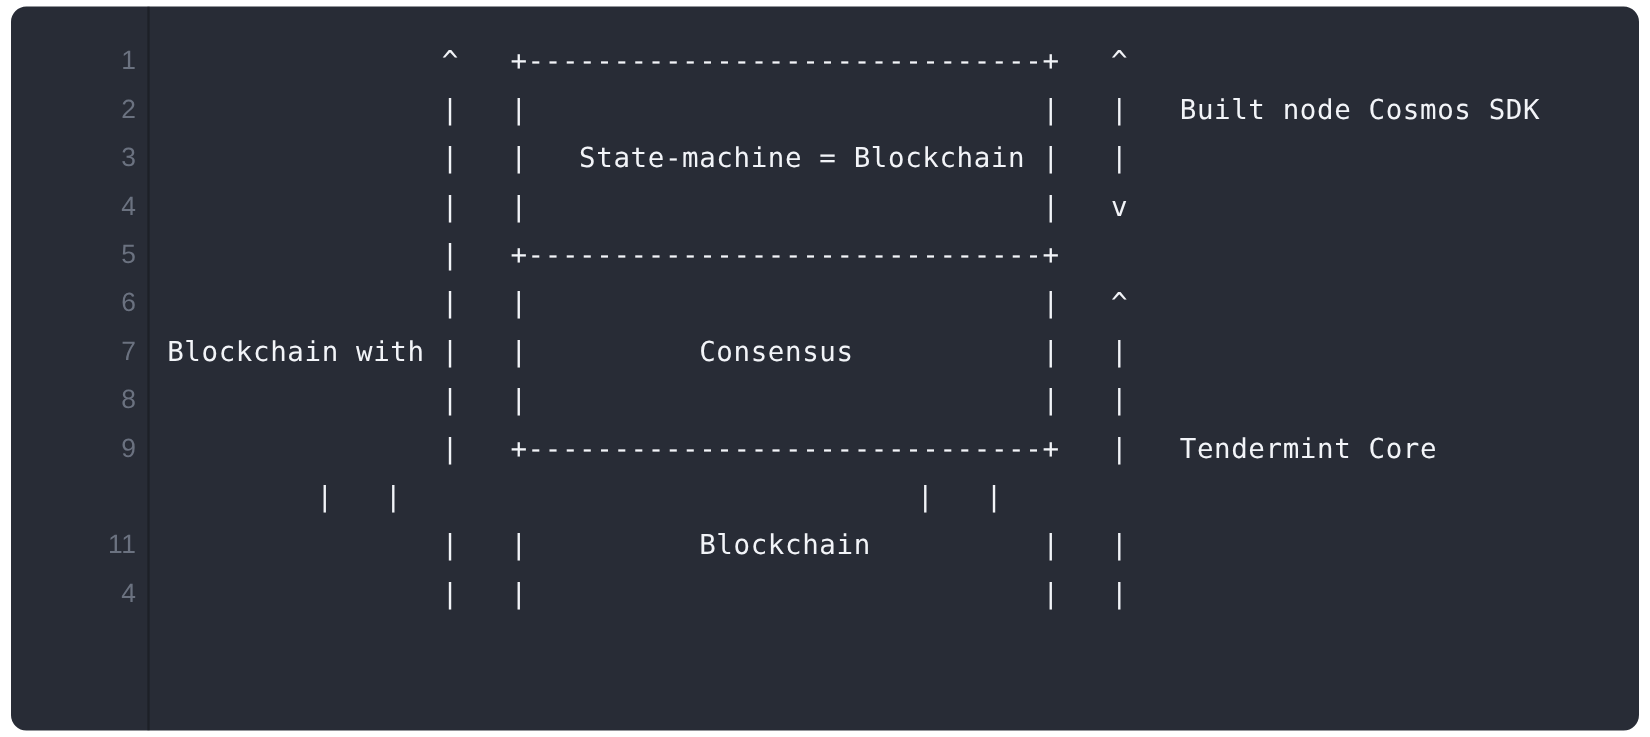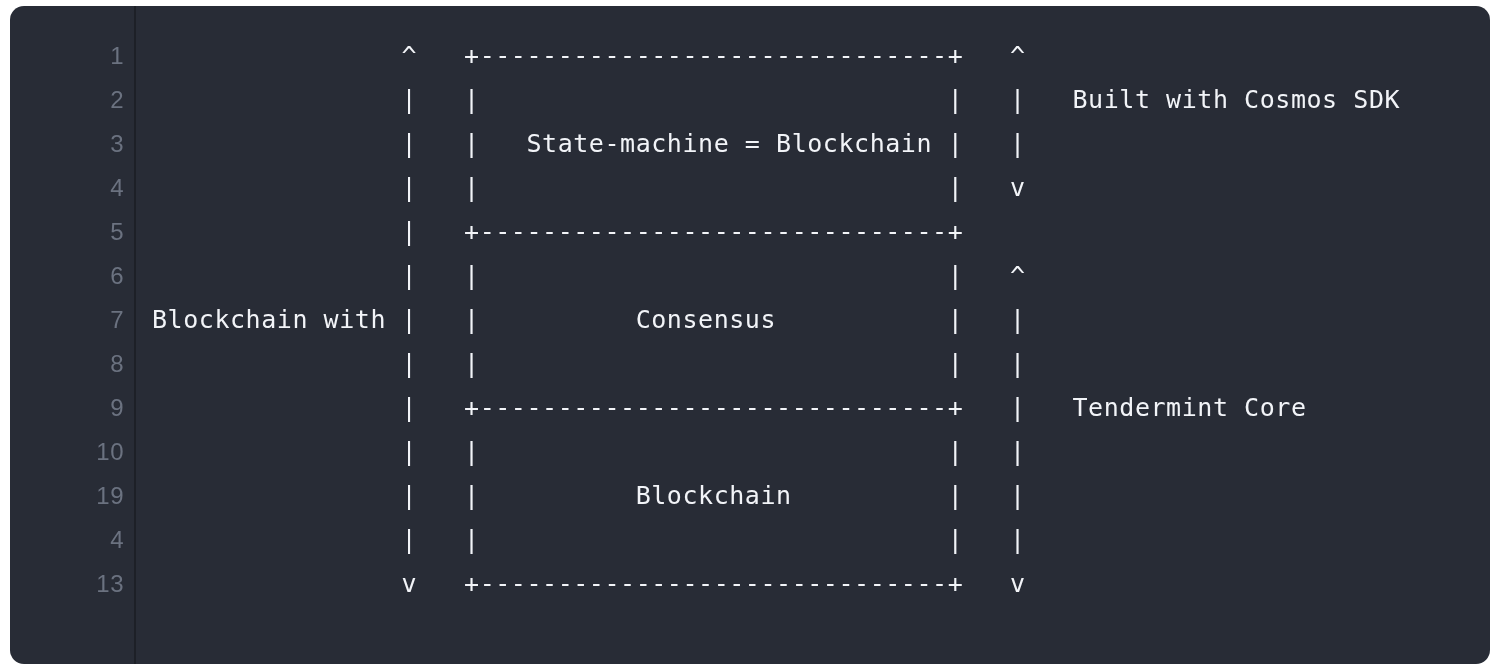--- a/index.html
+++ b/index.html
@@ -80,21 +80,21 @@
   <div class="gutter-sep"></div>
   <div class="code-rows">
 
     <div class="code-row">
       <div class="gutter">1</div>
       <div class="code-text">                ^   +------------------------------+   ^</div>
     </div>
 
     <div class="code-row">
       <div class="gutter">2</div>
-      <div class="code-text">                |   |                              |   |   Built with Cosmos SDK</div>
+      <div class="code-text">                |   |                              |   |   Built node Cosmos SDK</div>
     </div>
 
     <div class="code-row">
       <div class="gutter">3</div>
       <div class="code-text">                |   |   State-machine = Blockchain |   |</div>
     </div>
 
     <div class="code-row">
       <div class="gutter">4</div>
       <div class="code-text">                |   |                              |   v</div>
@@ -119,33 +119,28 @@
       <div class="gutter">8</div>
       <div class="code-text">                |   |                              |   |</div>
     </div>
 
     <div class="code-row">
       <div class="gutter">9</div>
       <div class="code-text">                |   +------------------------------+   |   Tendermint Core</div>
     </div>
 
     <div class="code-row">
-      <div class="gutter">10</div>
       <div class="code-text">                |   |                              |   |</div>
     </div>
 
     <div class="code-row">
-      <div class="gutter">19</div>
+      <div class="gutter">11</div>
       <div class="code-text">                |   |          Blockchain          |   |</div>
     </div>
 
     <div class="code-row">
       <div class="gutter">4</div>
       <div class="code-text">                |   |                              |   |</div>
     </div>
 
-    <div class="code-row">
-      <div class="gutter">13</div>
-      <div class="code-text">                v   +------------------------------+   v</div>
-    </div>
 
   </div>
 </div>
 
 </body></html>

